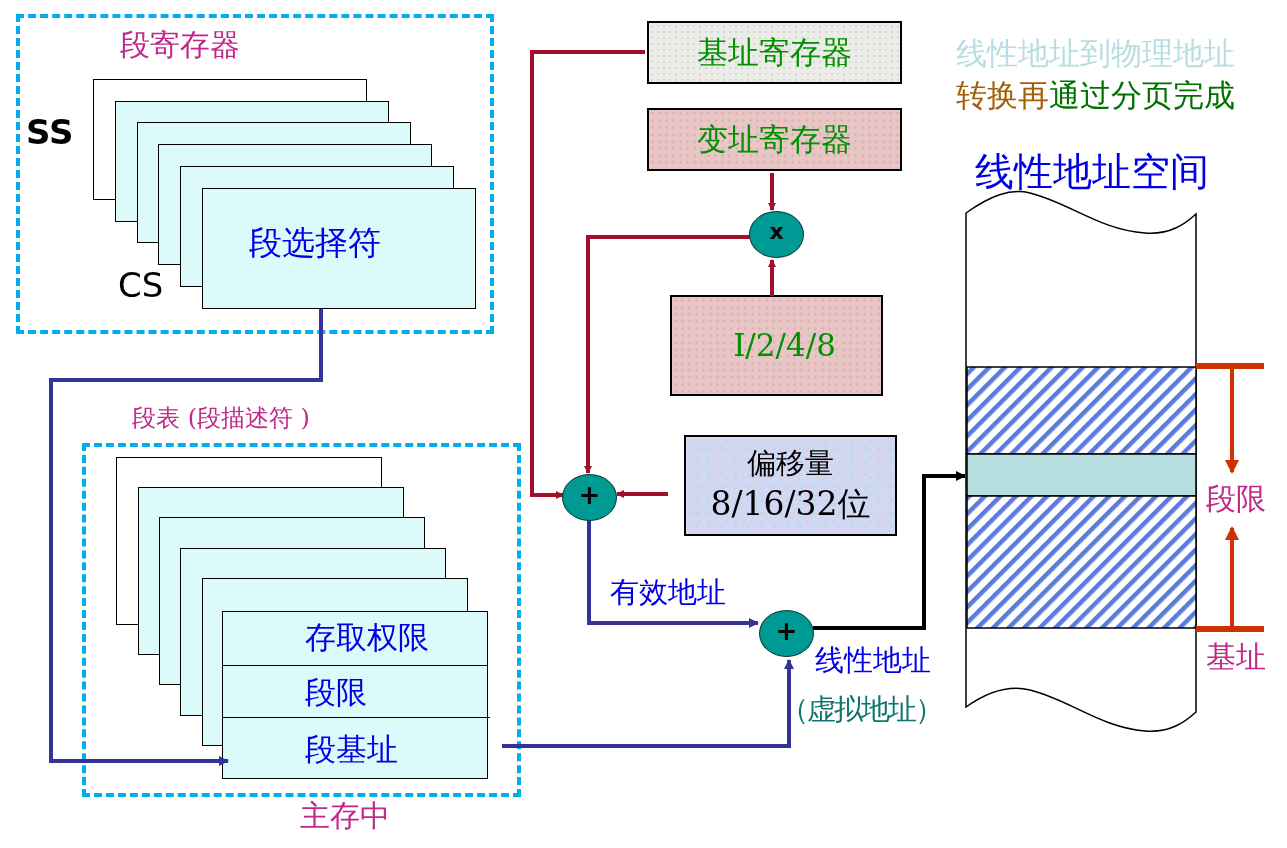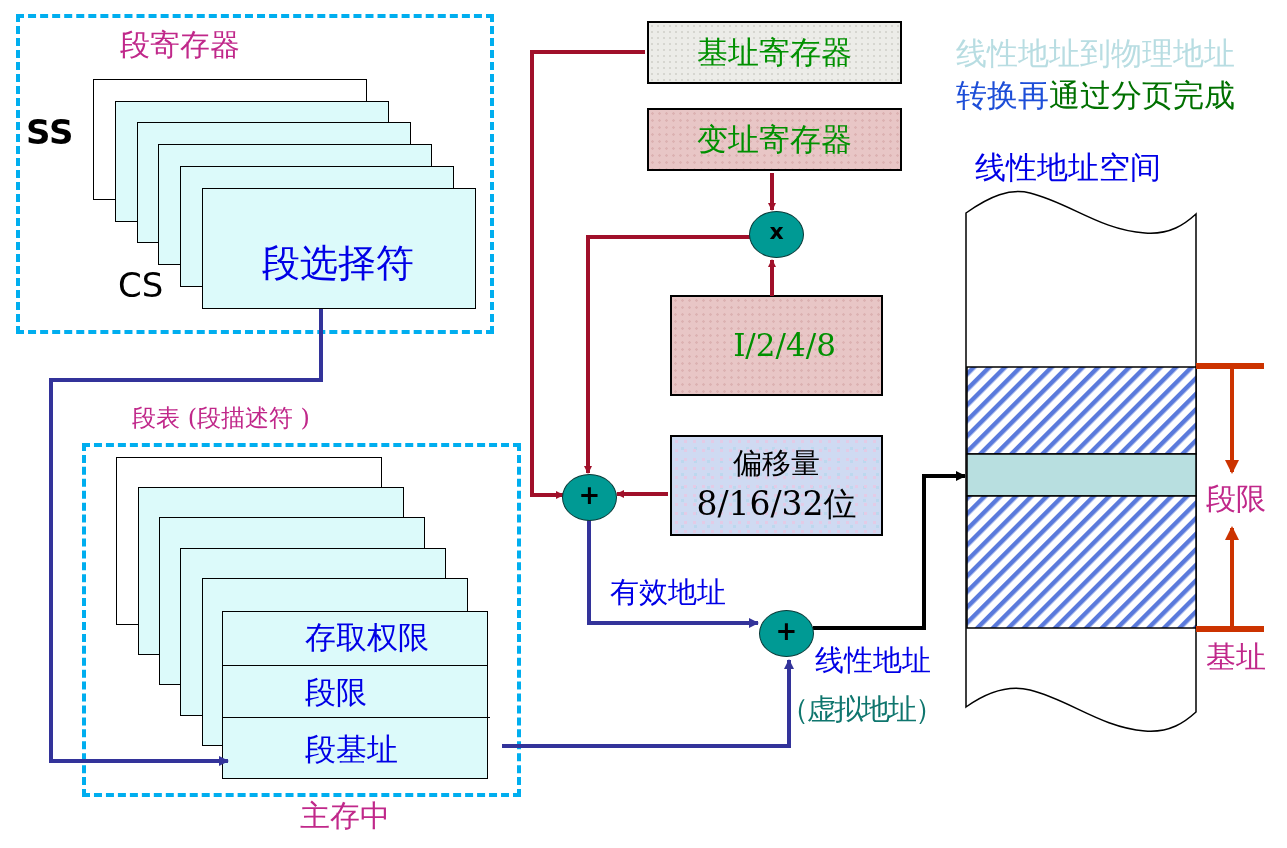--- a/index.html
+++ b/index.html
@@ -16,39 +16,39 @@
   .reg { position:absolute; border:2px solid #000; box-sizing:border-box;
          display:flex; flex-direction:column; align-items:center; justify-content:center; }
   .reg-base { background:#ecece8;
     background-image: radial-gradient(#d6d6d0 1px, transparent 1.5px);
     background-size:6px 6px; }
   .reg-pink { background:#e8c6c6;
     background-image: radial-gradient(#dcb2b2 1px, transparent 1.5px);
     background-size:7px 7px; }
   .reg-blue { background:#cfdaf2;
     background-image: radial-gradient(#e3cbe6 1.5px, transparent 2px), radial-gradient(#bcd8ee 1.5px, transparent 2px);
-    background-size:9px 9px, 13px 13px; background-position:0 0, 4px 5px; }
+    background-size:9px 9px, 13px 13px; background-position:0 0, 4px 5px;margin-left:14px; }
   .op { position:absolute; border-radius:50%; background:#009a94; border:1.5px solid #0a3a38;
         box-sizing:border-box; display:flex; align-items:center; justify-content:center;
         font-family:"DejaVu Sans", sans-serif; font-weight:bold; color:#000; }
   svg.wires { position:absolute; left:0; top:0; }
 </style>
 </head>
 <body>
 
 <div class="dash-box" style="left:16px;top:14px;width:478px;height:320px;"></div>
 <div class="txt magenta" style="left:120px;top:30px;font-size:30px;">段寄存器</div>
 
 <div class="card white" style="left:93px;top:79px;width:274px;height:121px;"></div>
 <div class="card" style="left:115px;top:101px;width:274px;height:121px;"></div>
 <div class="card" style="left:137px;top:122px;width:274px;height:121px;"></div>
 <div class="card" style="left:158px;top:144px;width:274px;height:121px;"></div>
 <div class="card" style="left:180px;top:166px;width:274px;height:121px;"></div>
 <div class="card" style="left:202px;top:188px;width:274px;height:121px;"></div>
-<div class="txt blue" style="left:262px;top:226px;font-size:38px;margin-top:18px;">段选择符</div>
+<div class="txt blue" style="left:249px;top:226px;font-size:33px;">段选择符</div>
 <div class="txt" style="left:26px;top:115px;font-size:34px;font-weight:bold;font-family:'DejaVu Sans',sans-serif;">SS</div>
 <div class="txt" style="left:118px;top:268px;font-size:34px;font-weight:normal;font-family:'DejaVu Sans',sans-serif;">CS</div>
 
 <div class="txt magenta" style="left:132px;top:406px;font-size:24px;">段表 (段描述符 )</div>
 <div class="dash-box" style="left:82px;top:443px;width:439px;height:354px;"></div>
 
 <div class="card white" style="left:116px;top:457px;width:266px;height:168px;"></div>
 <div class="card" style="left:138px;top:487px;width:266px;height:168px;"></div>
 <div class="card" style="left:159px;top:517px;width:266px;height:168px;"></div>
 <div class="card" style="left:180px;top:548px;width:266px;height:168px;"></div>
@@ -69,25 +69,25 @@
   <span class="green" style="font-size:31px;">变址寄存器</span>
 </div>
 <div class="reg reg-pink" style="left:670px;top:295px;width:213px;height:101px;">
   <span class="green" style="font-size:31px;line-height:1.25;margin-left:16px;">I/2/4/8</span>
 </div>
 <div class="reg reg-blue" style="left:670px;top:435px;width:213px;height:101px;">
   <span style="font-size:29px;line-height:1.3;color:#000;">偏移量</span>
   <span style="font-size:33px;line-height:1.3;color:#000;">8/16/32位</span>
 </div>
 
-<div class="txt blue" style="left:975px;top:152px;font-size:31px;text-align:right;">线性地址空间</div>
+<div class="txt blue" style="left:975px;top:152px;font-size:39px;text-align:right;">线性地址空间</div>
 
 <div class="txt" style="left:956px;top:38px;font-size:31px;color:#b8dde2;">线性地址到物理地址</div>
 <div class="txt" style="left:956px;top:80px;font-size:31px;">
-  <span style="color:#1d4ed8;">转换再</span><span style="color:#007000;">通过分页完成</span>
+  <span style="color:#a16207;">转换再</span><span style="color:#007000;">通过分页完成</span>
 </div>
 
 <svg class="wires" width="1287" height="848" viewBox="0 0 1287 848">
   <defs>
     <marker id="arRed" markerWidth="8" markerHeight="8" refX="7" refY="4" orient="auto" markerUnits="userSpaceOnUse">
       <path d="M0,0 L8,4 L0,8 z" fill="#a0102a"></path>
     </marker>
     <marker id="arBlue" markerWidth="10" markerHeight="10" refX="9" refY="5" orient="auto" markerUnits="userSpaceOnUse">
       <path d="M0,0 L10,5 L0,10 z" fill="#33339a"></path>
     </marker>

